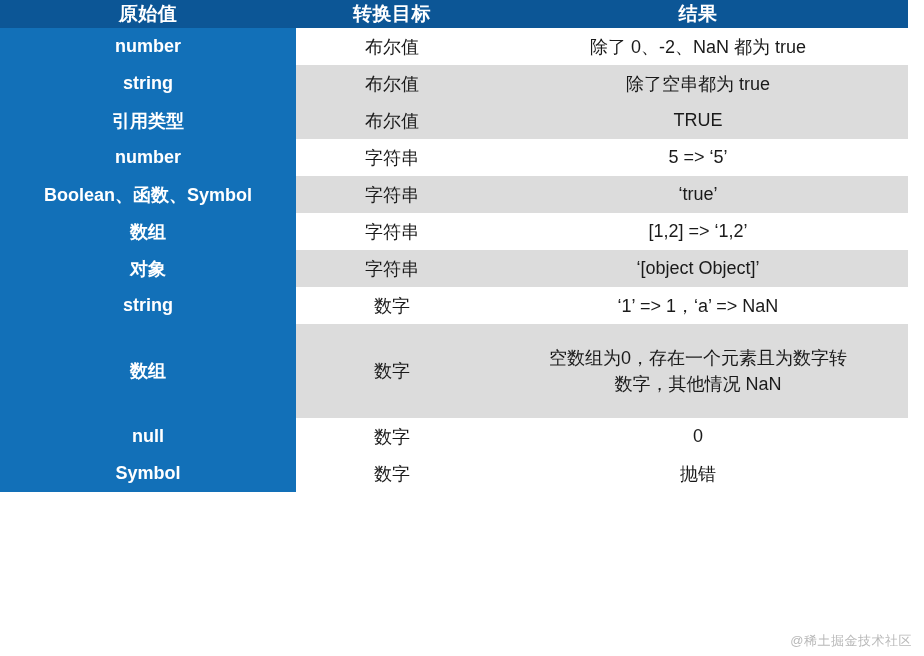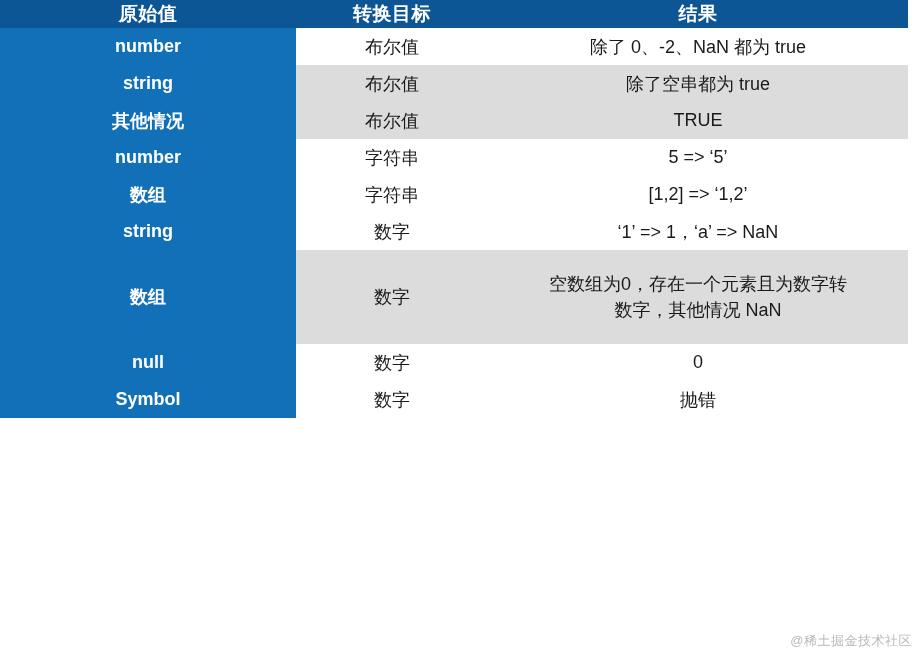--- a/index.html
+++ b/index.html
@@ -100,33 +100,43 @@
         <td class="src">number</td>
         <td class="target">布尔值</td>
         <td class="result">除了 0、-2、NaN 都为 true</td>
       </tr>
       <tr class="even">
         <td class="src">string</td>
         <td class="target">布尔值</td>
         <td class="result">除了空串都为 true</td>
       </tr>
       <tr class="even">
-        <td class="src">其他情况</td>
+        <td class="src">引用类型</td>
         <td class="target">布尔值</td>
         <td class="result">TRUE</td>
       </tr>
       <tr class="odd">
         <td class="src">number</td>
         <td class="target">字符串</td>
         <td class="result">5 =&gt; ‘5’</td>
       </tr>
+      <tr class="even">
+        <td class="src">Boolean、函数、Symbol</td>
+        <td class="target">字符串</td>
+        <td class="result">‘true’</td>
+      </tr>
       <tr class="odd">
         <td class="src">数组</td>
         <td class="target">字符串</td>
         <td class="result">[1,2] =&gt; ‘1,2’</td>
+      </tr>
+      <tr class="even">
+        <td class="src">对象</td>
+        <td class="target">字符串</td>
+        <td class="result">‘[object Object]’</td>
       </tr>
       <tr class="odd">
         <td class="src">string</td>
         <td class="target">数字</td>
         <td class="result">‘1’ =&gt; 1，‘a’ =&gt; NaN</td>
       </tr>
       <tr class="even" style="height:94px">
         <td class="src">数组</td>
         <td class="target">数字</td>
         <td class="result">

